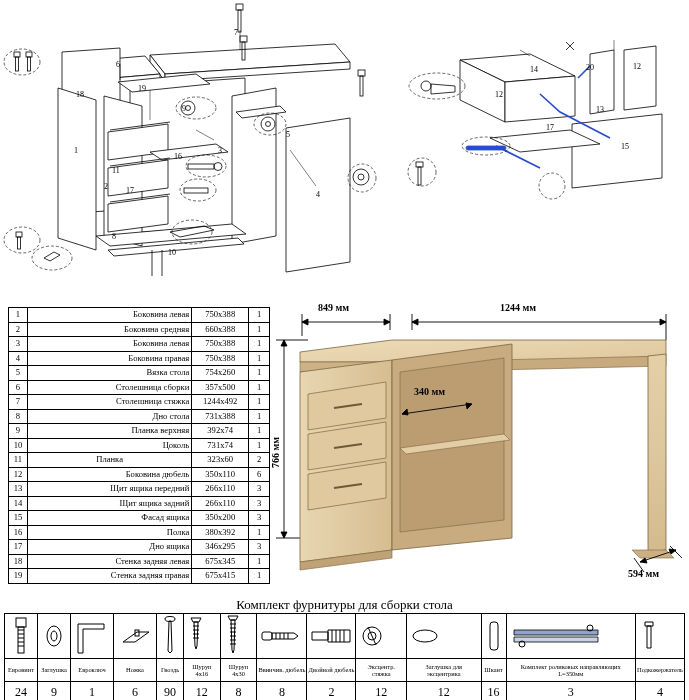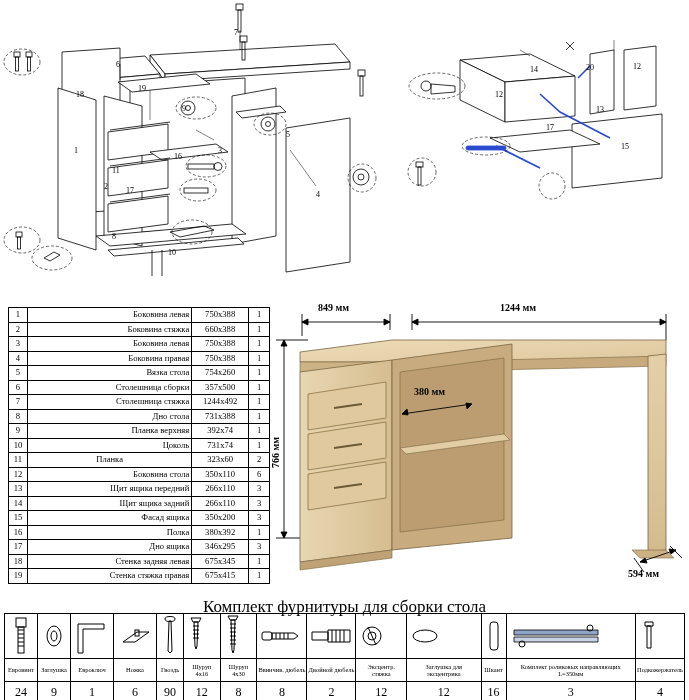--- a/index.html
+++ b/index.html
@@ -10,21 +10,21 @@
   
   #parts-table{position:absolute;left:8px;top:307px;width:262px;border-collapse:collapse;font-size:8.6px;font-family:"Liberation Serif",serif;}
   #parts-table td{border:1px solid #000;padding:0 2px;height:13.5px;line-height:13.5px;white-space:nowrap;overflow:hidden;}
   #parts-table td.num{width:14px;text-align:center;}
   #parts-table td.nm{width:160px;text-align:right;}
   #parts-table td.dim{width:52px;text-align:center;}
   #parts-table td.qty{width:16px;text-align:center;}
   #parts-table td.nm.center{text-align:center;}
 
   
-  #hw-title{position:absolute;left:0;top:597px;width:689px;text-align:center;font-size:17px;font-family:"Liberation Serif",serif;}
+  #hw-title{position:absolute;left:0;top:597px;width:689px;text-align:center;font-size:13px;font-family:"Liberation Serif",serif;}
   #hw-table{position:absolute;left:4px;top:613px;width:681px;border-collapse:collapse;font-size:6.4px;font-family:"Liberation Serif",serif;}
   #hw-table td{border:1px solid #000;text-align:center;vertical-align:middle;padding:0 1px;}
   #hw-table tr.icons td{height:44px;}
   #hw-table tr.names td{height:22px;line-height:7.4px;}
   #hw-table tr.counts td{height:20px;font-size:12px;font-family:"Liberation Serif",serif;}
 
   .dimlabel{position:absolute;font-size:10px;font-weight:bold;font-family:"Liberation Serif",serif;}
   .vert{transform:rotate(-90deg);transform-origin:left top;}
   .num-lbl{font-size:8px;font-family:"Liberation Serif",serif;}
 </style>
@@ -230,21 +230,21 @@
 <table id="parts-table">
   <tbody>
       <tr>
         <td class="num">1</td>
         <td class="nm">Боковина левая</td>
         <td class="dim">750x388</td>
         <td class="qty">1</td>
       </tr>
       <tr>
         <td class="num">2</td>
-        <td class="nm">Боковина стяжка</td>
+        <td class="nm">Боковина средняя</td>
         <td class="dim">660x388</td>
         <td class="qty">1</td>
       </tr>
       <tr>
         <td class="num">3</td>
         <td class="nm">Боковина левая</td>
         <td class="dim">750x388</td>
         <td class="qty">1</td>
       </tr>
       <tr>
@@ -290,21 +290,21 @@
         <td class="qty">1</td>
       </tr>
       <tr>
         <td class="num">11</td>
         <td class="nm center">Планка</td>
         <td class="dim">323x60</td>
         <td class="qty">2</td>
       </tr>
       <tr>
         <td class="num">12</td>
-        <td class="nm">Боковина стола</td>
+        <td class="nm">Боковина дюбель</td>
         <td class="dim">350x110</td>
         <td class="qty">6</td>
       </tr>
       <tr>
         <td class="num">13</td>
         <td class="nm">Щит ящика передний</td>
         <td class="dim">266x110</td>
         <td class="qty">3</td>
       </tr>
       <tr>
@@ -332,21 +332,21 @@
         <td class="qty">3</td>
       </tr>
       <tr>
         <td class="num">18</td>
         <td class="nm">Стенка задняя левая</td>
         <td class="dim">675x345</td>
         <td class="qty">1</td>
       </tr>
       <tr>
         <td class="num">19</td>
-        <td class="nm">Стенка стяжка правая</td>
+        <td class="nm">Стенка задняя правая</td>
         <td class="dim">675x415</td>
         <td class="qty">1</td>
       </tr>
     </tbody>
 </table>
 
 <div class="abs" style="left:262px;top:300px;width:427px;height:290px;">
   <svg width="427" height="290" viewBox="0 0 427 290">
     <defs>
       <linearGradient id="wood" x1="0" y1="0" x2="0" y2="1">
@@ -423,21 +423,21 @@
       <path d="M378,262 l5,-4 l2,5 z" fill="#000"></path>
       <path d="M414,250 l-5,4 l-2,-5 z" fill="#000"></path>
       <line x1="372" y1="258" x2="382" y2="272"></line>
       <line x1="408" y1="246" x2="420" y2="258"></line>
     </g>
   </svg>
 
   <div class="dimlabel" style="left:56px;top:2px;">849 мм</div>
   <div class="dimlabel" style="left:238px;top:2px;">1244 мм</div>
   <div class="dimlabel vert" style="left:8px;top:168px;">766 мм</div>
-  <div class="dimlabel" style="left:152px;top:86px;">380 мм</div>
+  <div class="dimlabel" style="left:152px;top:86px;">340 мм</div>
   <div class="dimlabel" style="left:366px;top:268px;">594 мм</div>
 </div>
 
 <div id="hw-title">Комплект фурнитуры для сборки стола</div>
 
 <table id="hw-table">
   <tbody>
     <tr class="icons">
         <td>
           <svg width="30" height="40">

